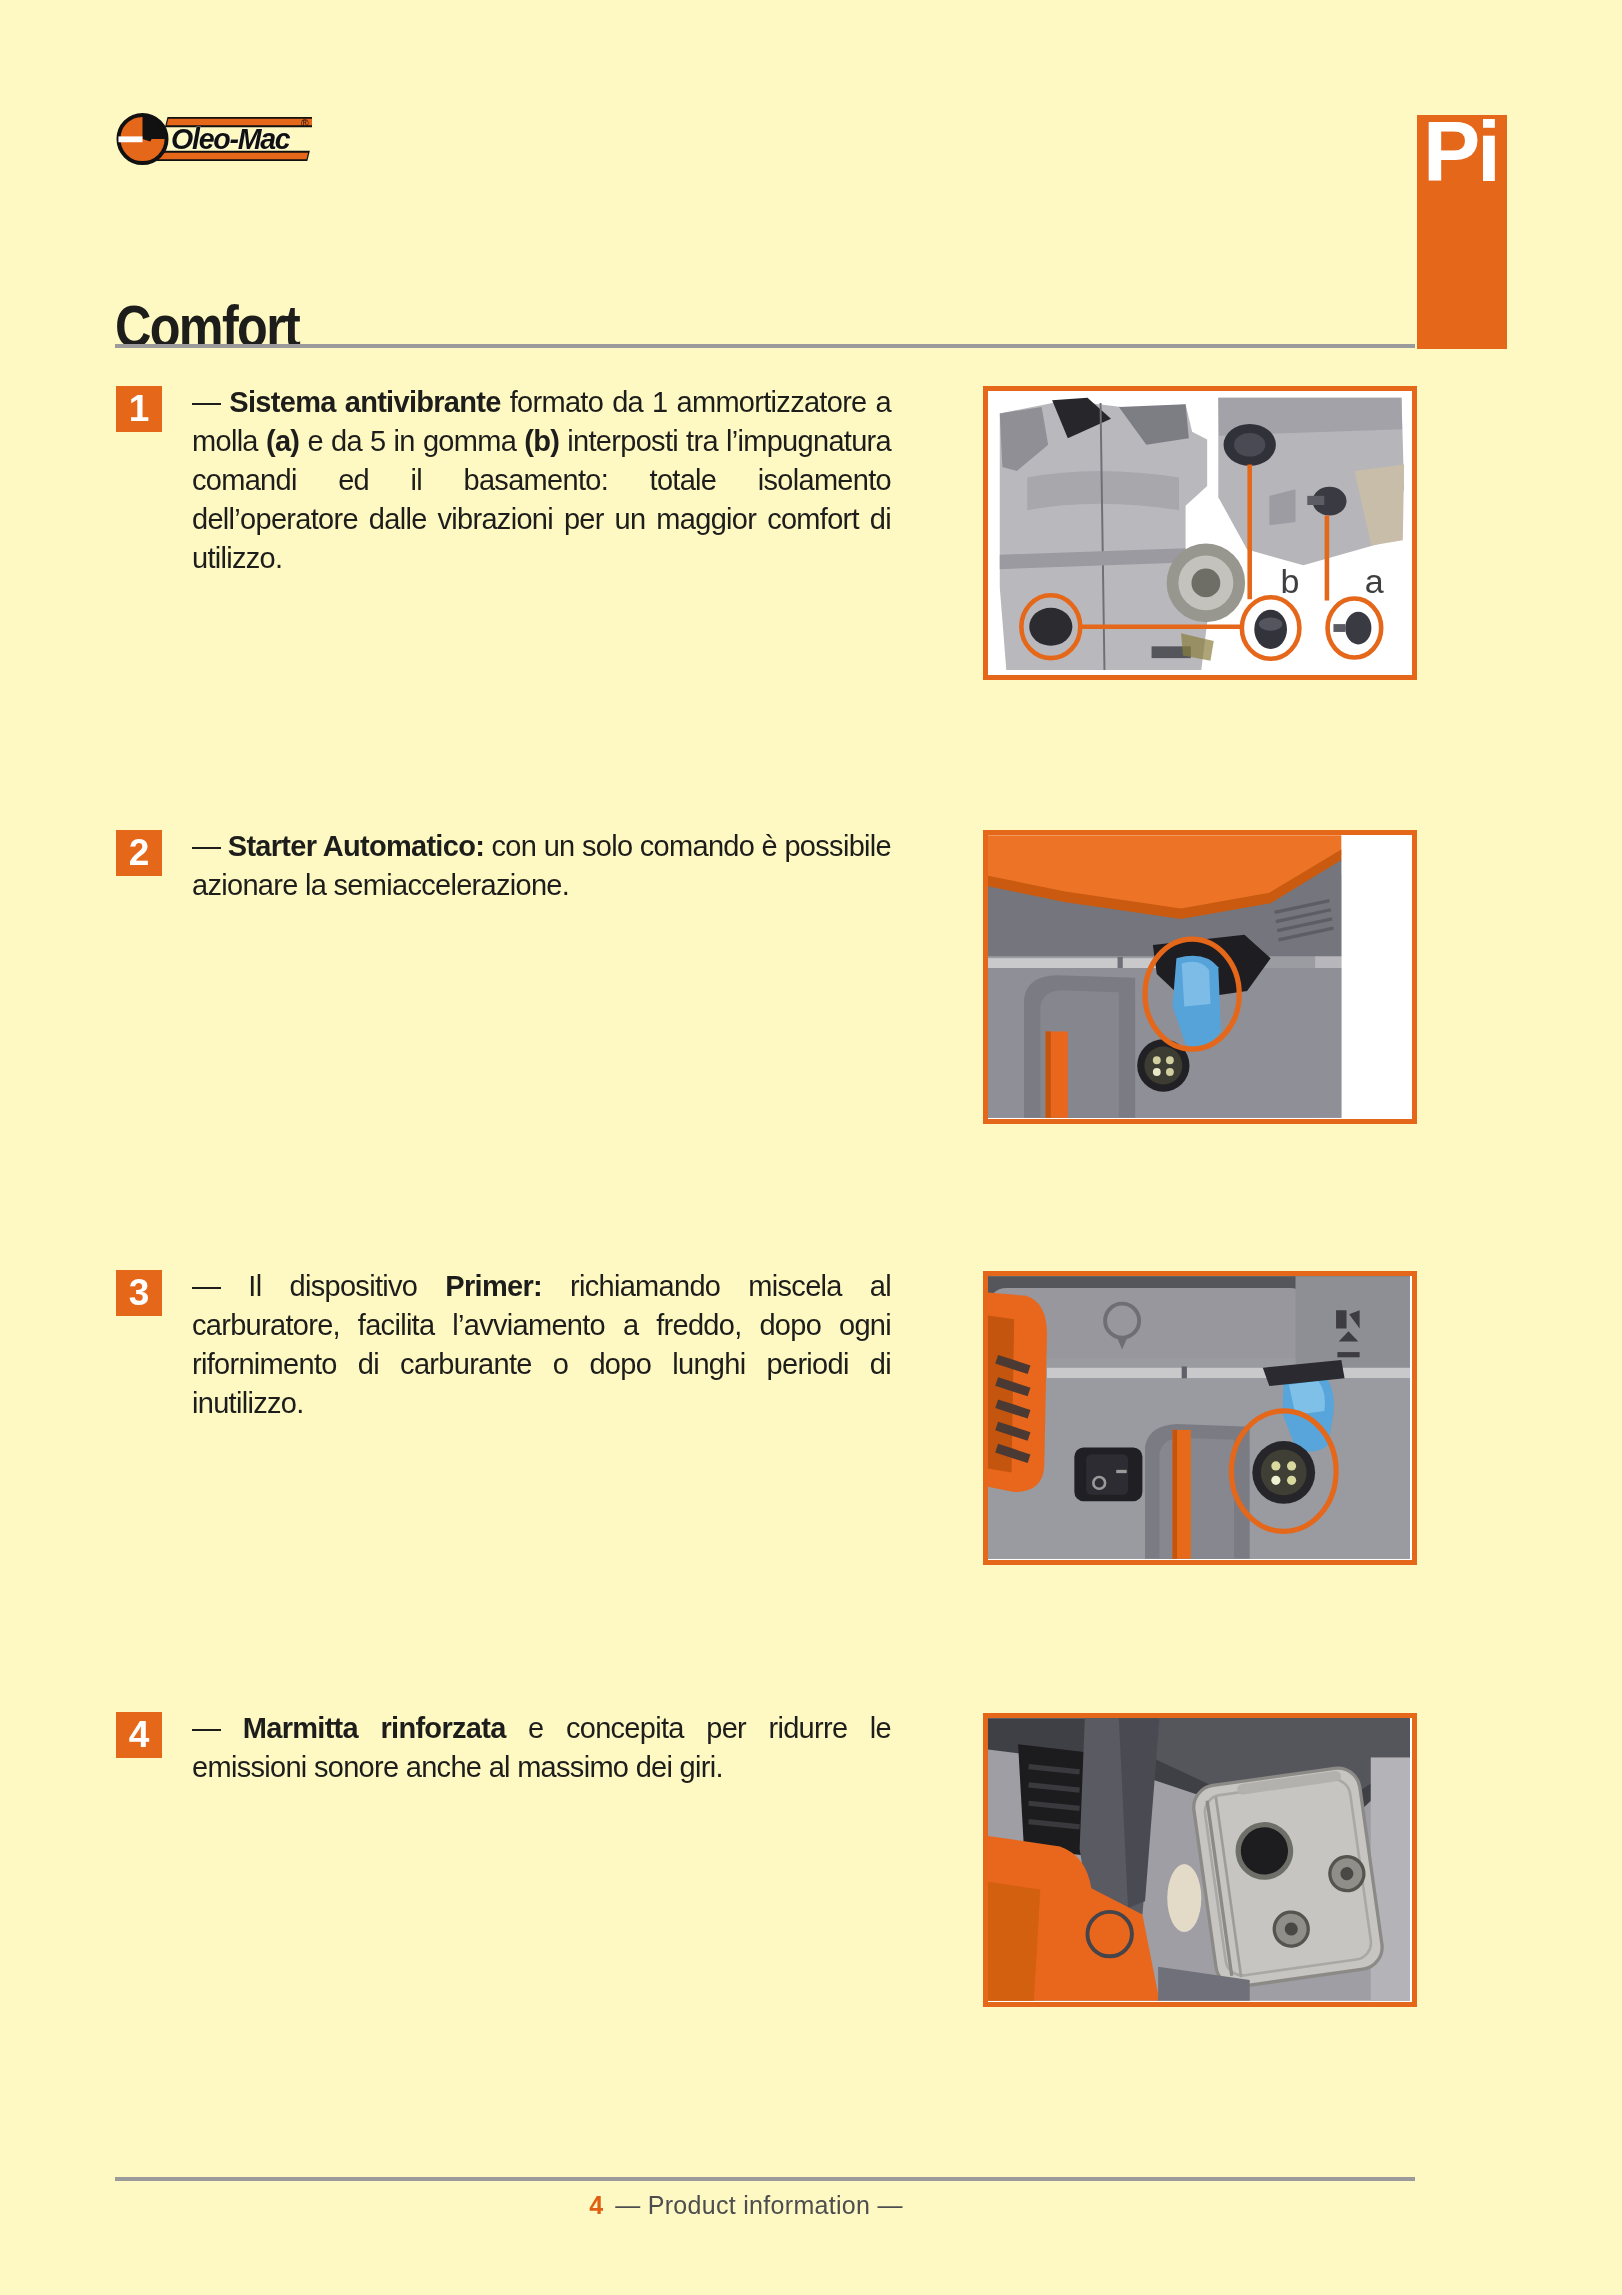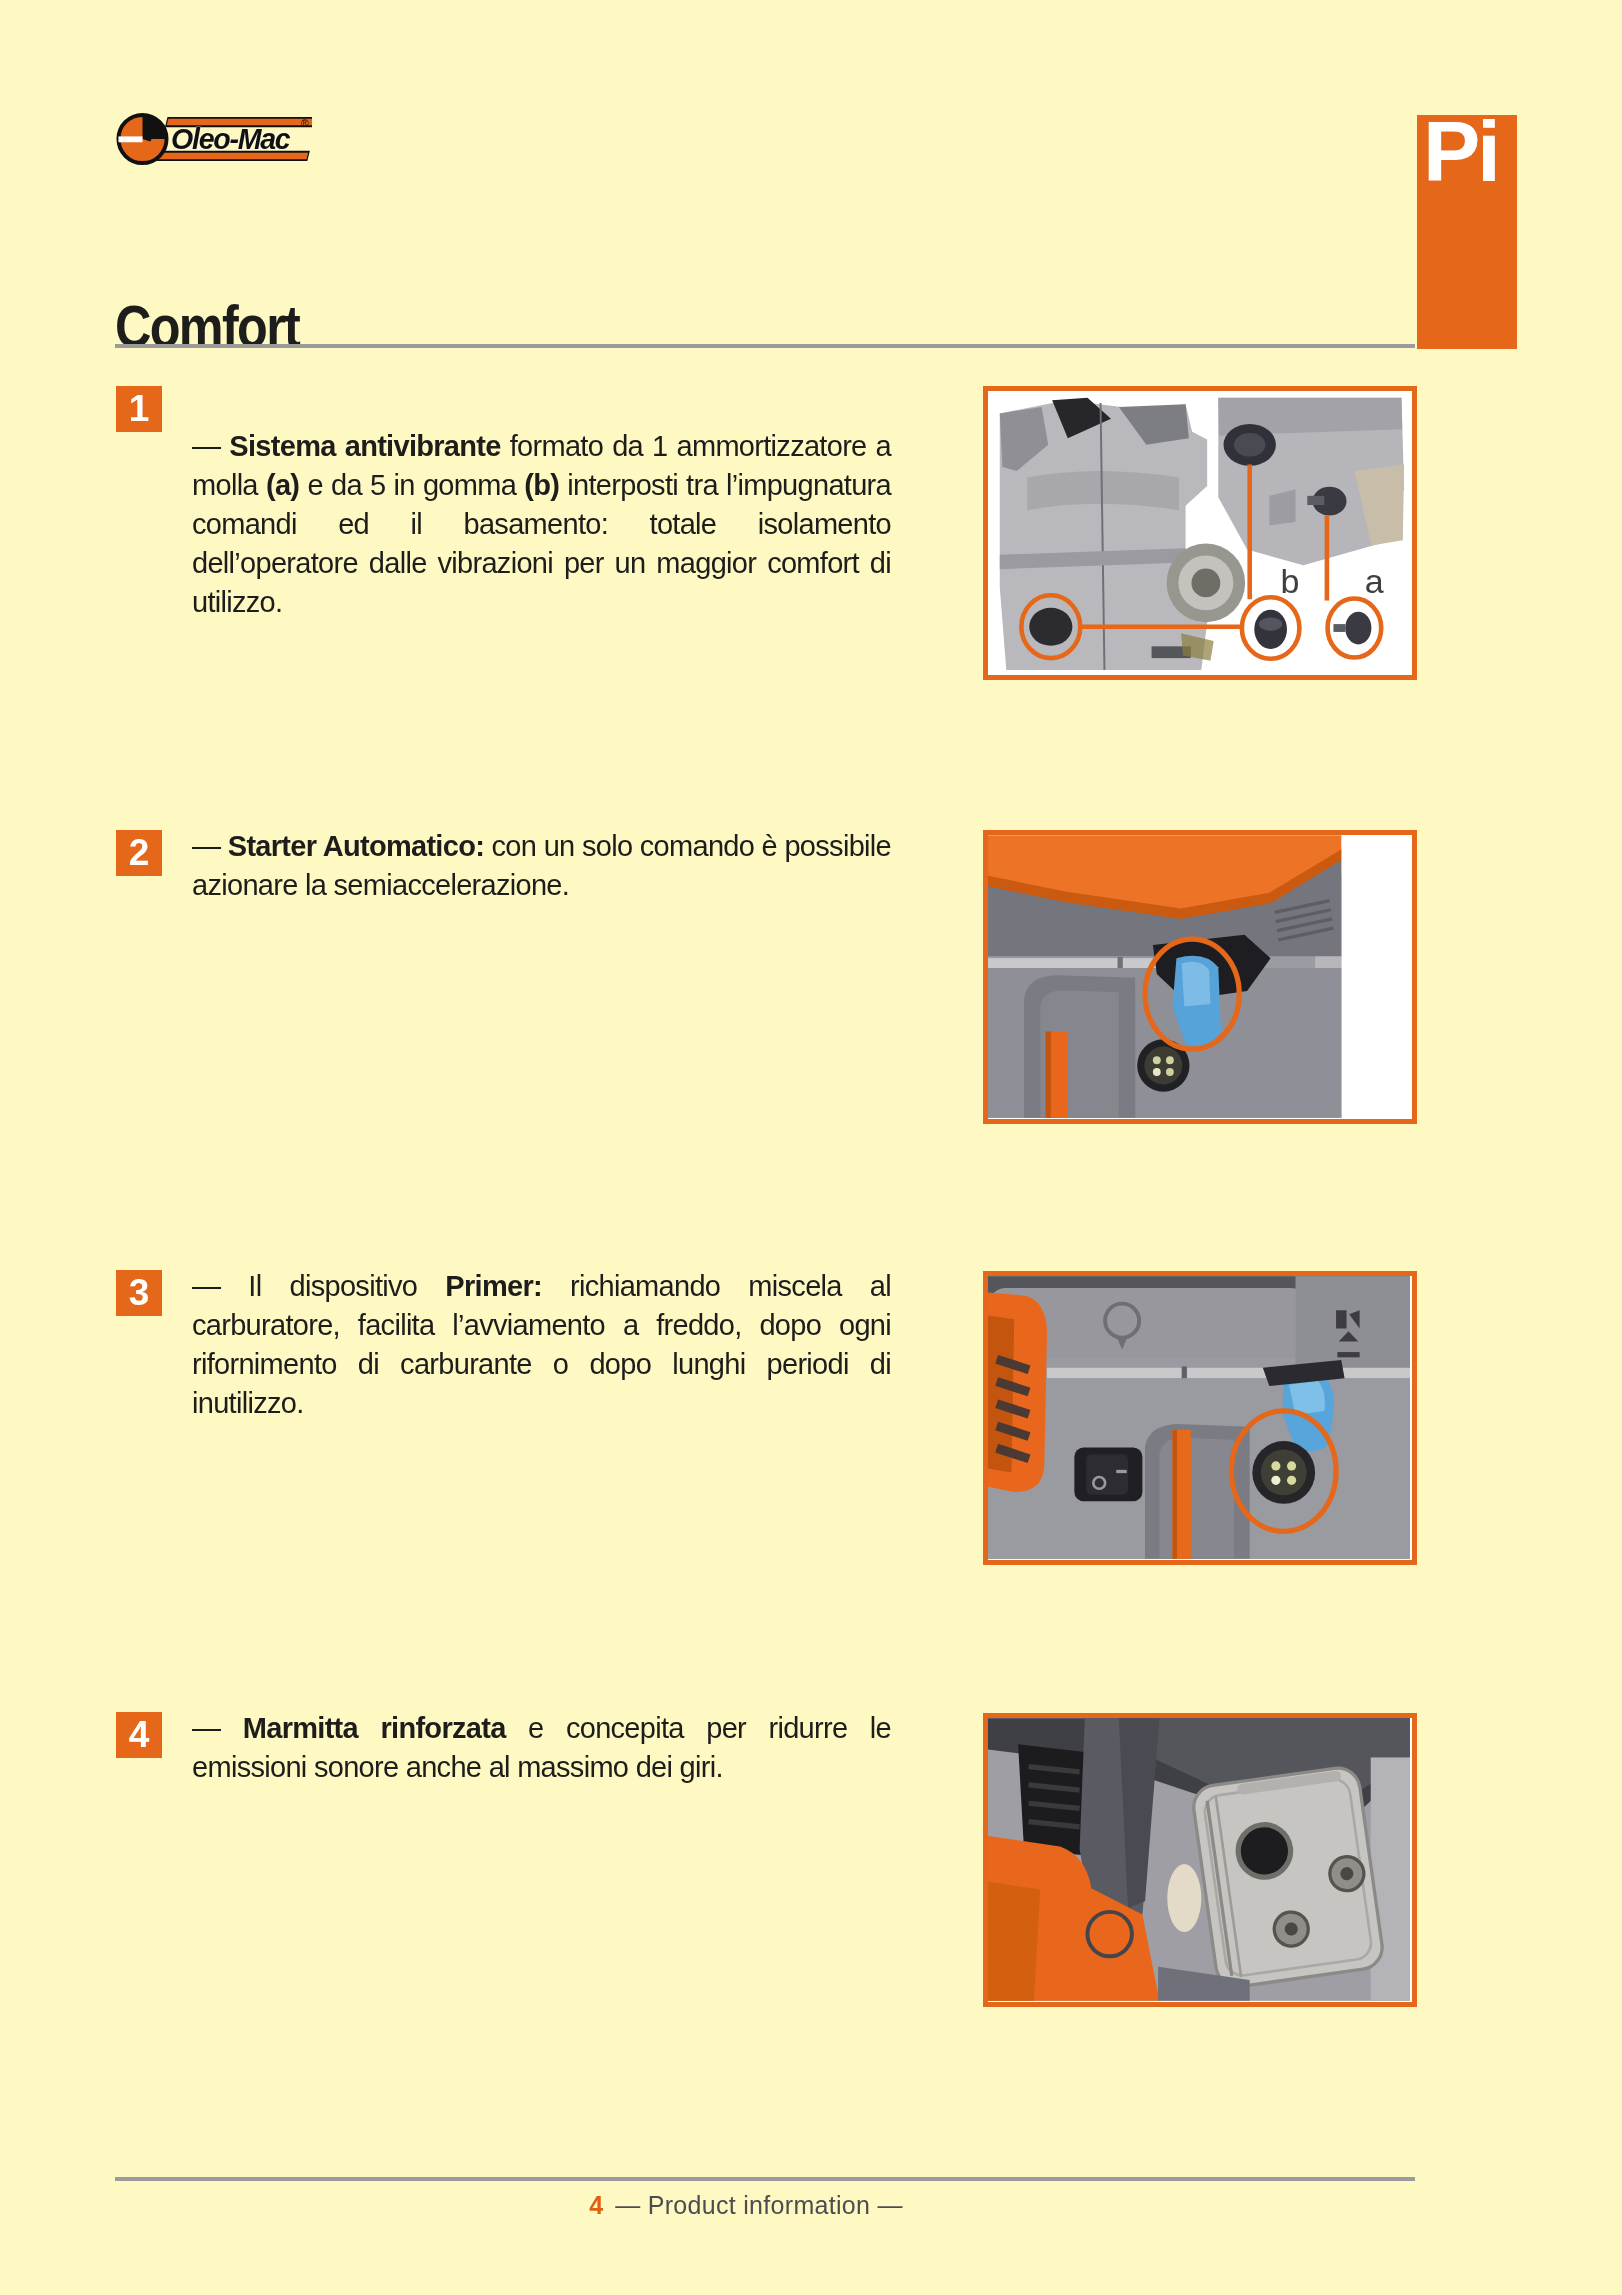--- a/index.html
+++ b/index.html
@@ -15,21 +15,21 @@
     width:1622px;height:2295px;
     background:#fef9c3;
     margin:0 auto;
     overflow:hidden;
     font-family:"Liberation Sans", sans-serif;
     color:var(--ink);
   }
   
   .logo{position:absolute;left:116px;top:113px;width:196px;height:52px;}
   .pi-tab{
-    position:absolute;left:1417px;top:115px;width:100px;height:234px;
+    position:absolute;left:1417px;top:115px;width:90px;height:234px;
     background:var(--orange);
   }
   .pi-tab .pi-text{
     display:block;
     font-size:86px;font-weight:700;color:#ffffff;
     line-height:0.84;padding-left:5.9px;letter-spacing:-3.3px;
   }
   .page-title{
     position:absolute;left:115px;top:292px;
     font-size:60px;font-weight:700;letter-spacing:-2px;
@@ -100,21 +100,21 @@
   <div class="pi-tab">
     <span class="pi-text">Pi</span>
   </div>
 
   <div class="page-title">Comfort</div>
   <div class="title-rule"></div>
 
   <div class="item-badge" style="top:386px;">
     <span>1</span>
   </div>
-  <div class="item-text" style="top:383px;margin-top:44px;"><span>—  </span><b>Sistema antivibrante</b><span> formato da 1 ammortizzatore a molla </span><b>(a)</b><span> e da 5 in gomma </span><b>(b)</b><span> interposti tra l’impugnatura comandi ed il basamento: totale isolamento dell’operatore dalle vibrazioni per un maggior comfort di utilizzo.</span></div>
+  <div class="item-text" style="top:383px;"><span>—  </span><b>Sistema antivibrante</b><span> formato da 1 ammortizzatore a molla </span><b>(a)</b><span> e da 5 in gomma </span><b>(b)</b><span> interposti tra l’impugnatura comandi ed il basamento: totale isolamento dell’operatore dalle vibrazioni per un maggior comfort di utilizzo.</span></div>
 
   <div class="figure" style="top:386px;">
     <svg viewBox="0 0 645 432" width="422" height="283">
       <rect width="645" height="432" fill="#ffffff"></rect>
 
       <g>
         <path d="M18,34 L120,14 L235,28 L302,20 L312,62 L335,74 L335,145 L302,175 L302,298 L338,330 L326,426 L28,426 L18,300 Z" fill="#b9b9bd"></path>
         <path d="M18,34 L82,24 L92,82 L44,122 L22,116 Z" fill="#8f8f95"></path>
         <path d="M98,14 L152,10 L188,42 L122,72 Z" fill="#27272b"></path>
         <path d="M200,24 L302,20 L307,72 L242,82 Z" fill="#7d7d84"></path>

